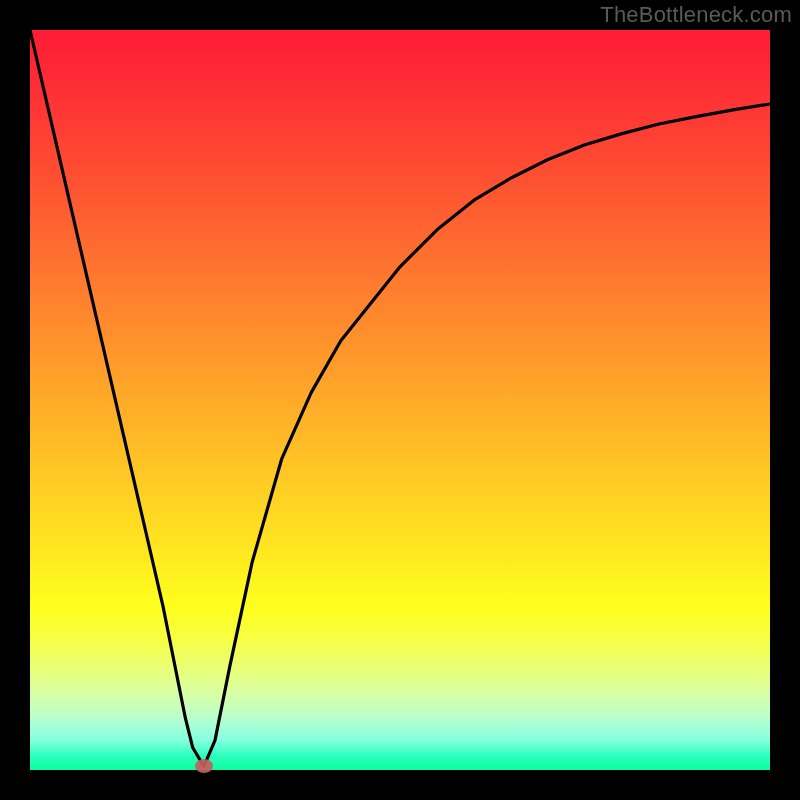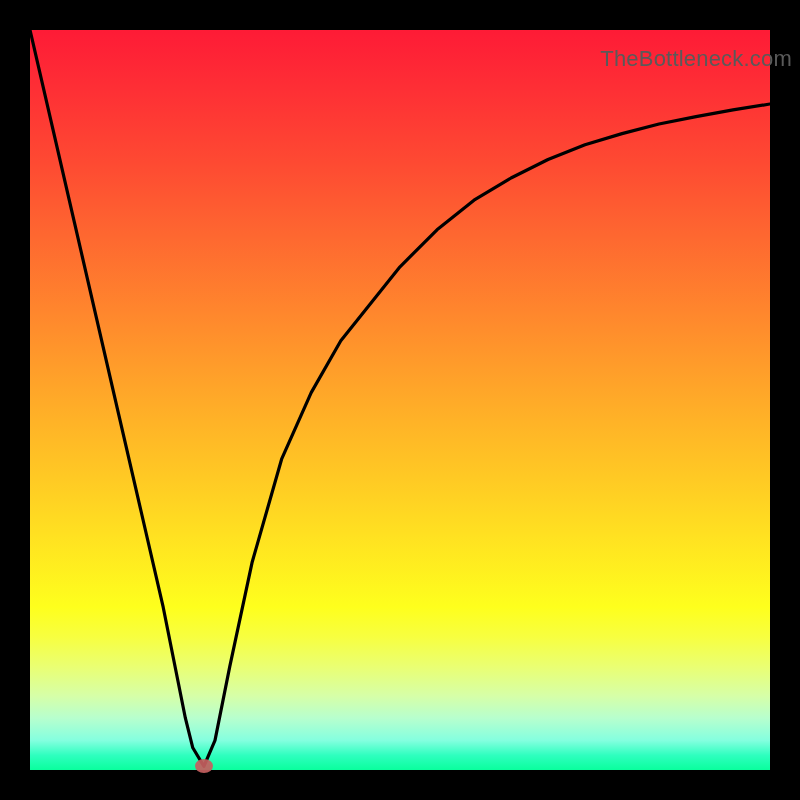--- a/index.html
+++ b/index.html
@@ -19,21 +19,20 @@
   }
   .attribution {
     position: absolute;
     top: 2px;
     right: 8px;
     color: #5a5a5a;
     font-size: 22px;
     font-weight: 500;
     letter-spacing: 0.2px;
     z-index: 5;
-    margin-top: 44px;
   }
   .plot {
     position: absolute;
     left: 30px;
     top: 30px;
     width: 740px;
     height: 740px;
   }
   .gradient-bg {
     position: absolute;

